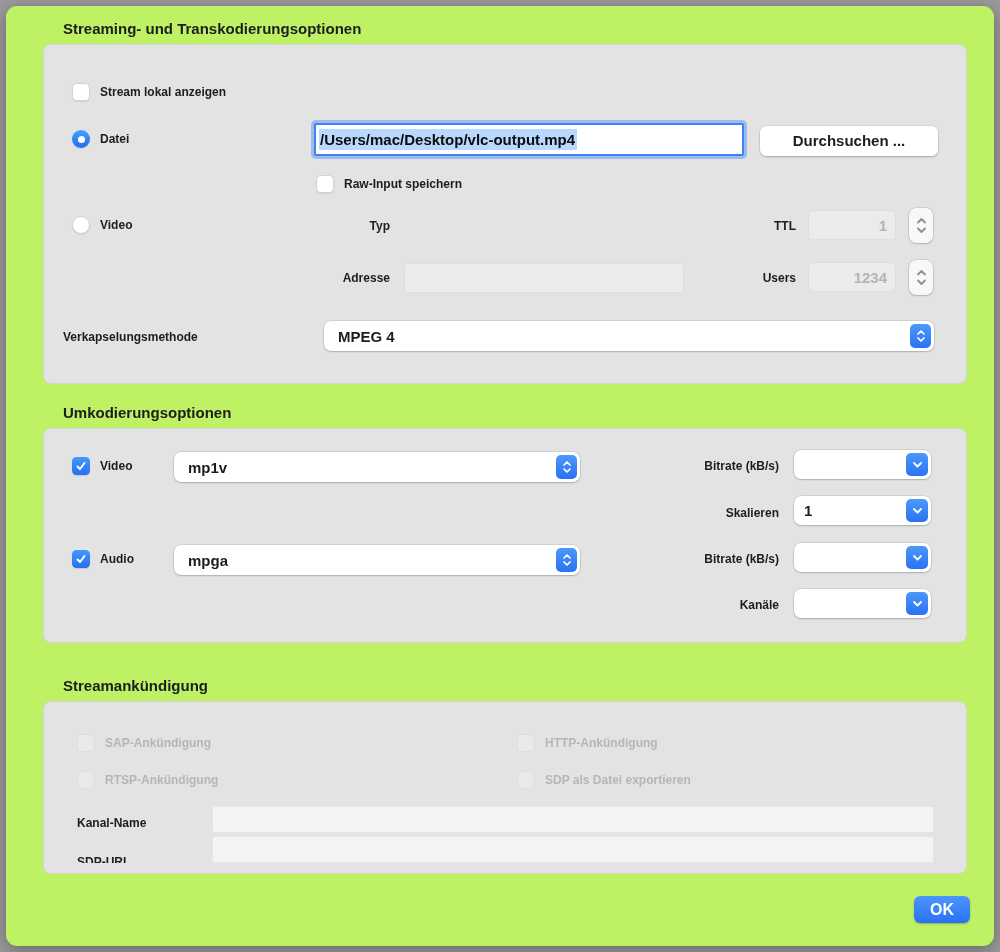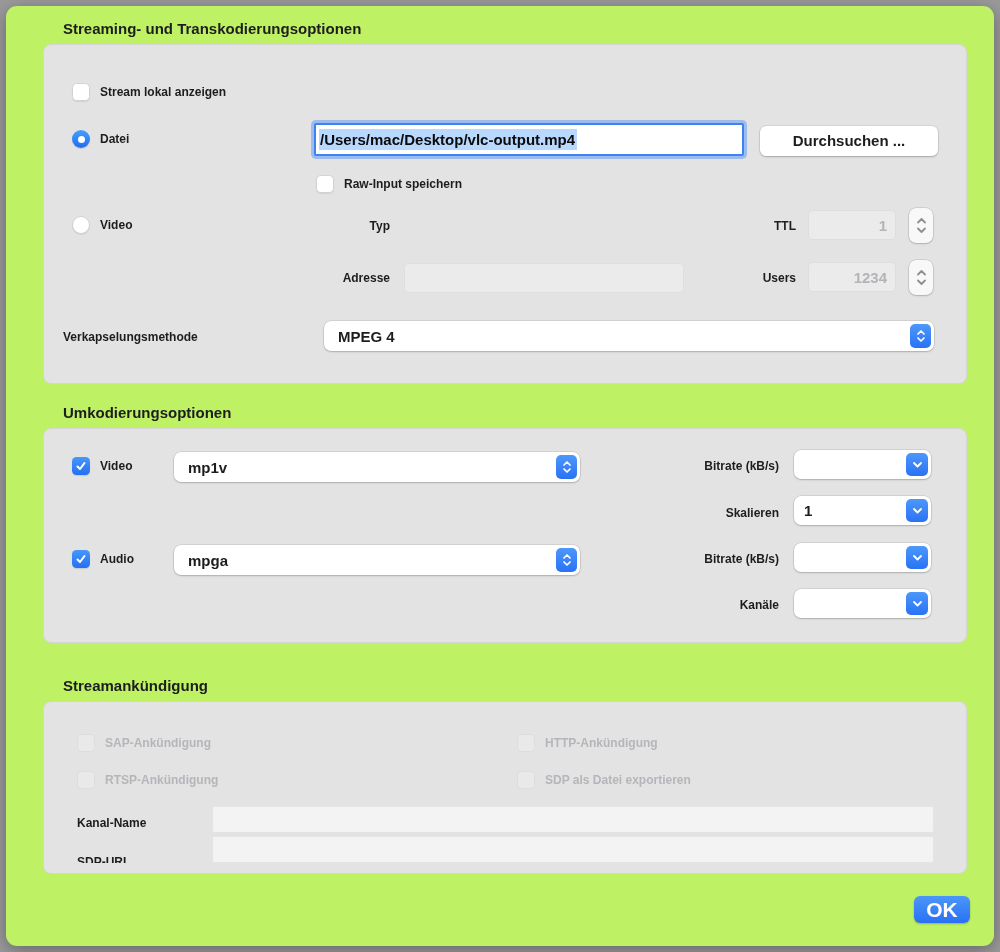--- a/index.html
+++ b/index.html
@@ -44,21 +44,21 @@
   .sel{background:#b9d8fd;padding:2px 2px 2px 1px;}
   
   .btn{
     position:absolute;background:#ffffff;border-radius:6px;box-sizing:border-box;
     box-shadow:0 0 0 .5px rgba(0,0,0,.12),0 1px 2px rgba(0,0,0,.22);
     font-size:15px;color:#1d1d1f;text-align:center;cursor:default;
   }
   .okbtn{
     position:absolute;border-radius:6px;
     background:linear-gradient(#4b96fa,#2a71f4);
-    color:#ffffff;font-size:21px;text-align:center;
+    color:#ffffff;font-size:16px;text-align:center;
     box-shadow:0 1px 2px rgba(0,0,0,.25);
   }
   
   .popup{
     position:absolute;background:#ffffff;border-radius:7px;box-sizing:border-box;
     box-shadow:0 0 0 .5px rgba(0,0,0,.14),0 1px 2px rgba(0,0,0,.18);
     font-size:15px;color:#1d1d1f;white-space:nowrap;
   }
   .popup .txt{position:absolute;left:14px;top:0;bottom:0;display:flex;align-items:center;}
   .popup .cap{

